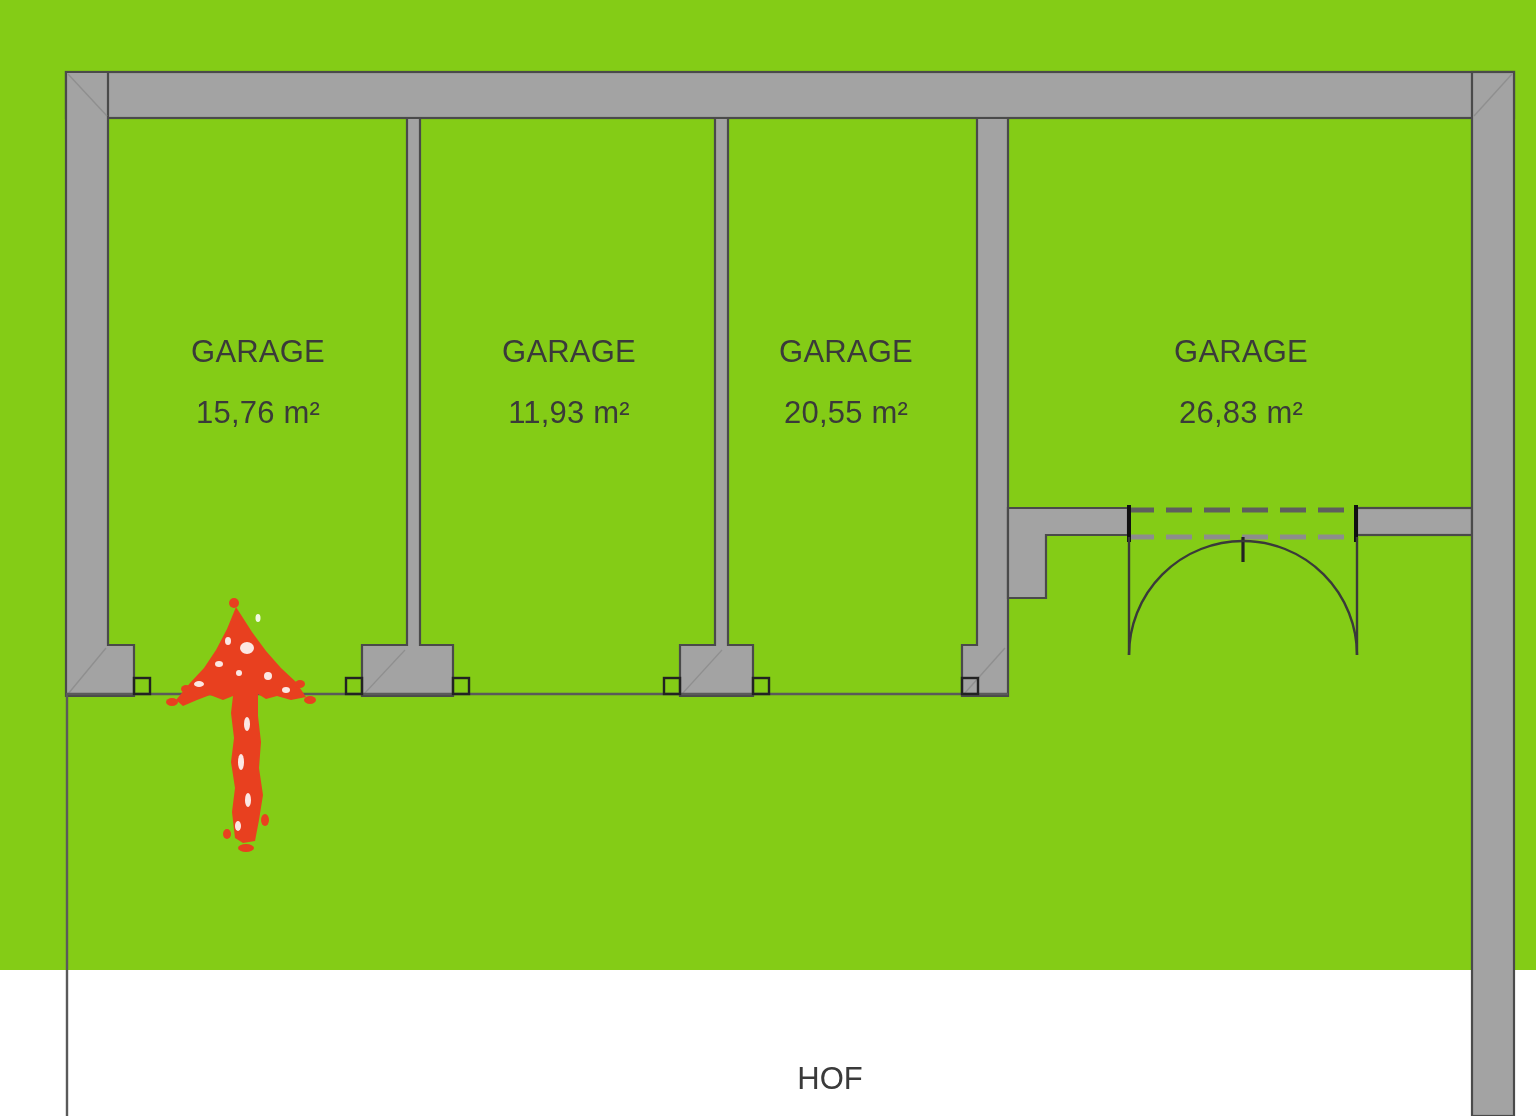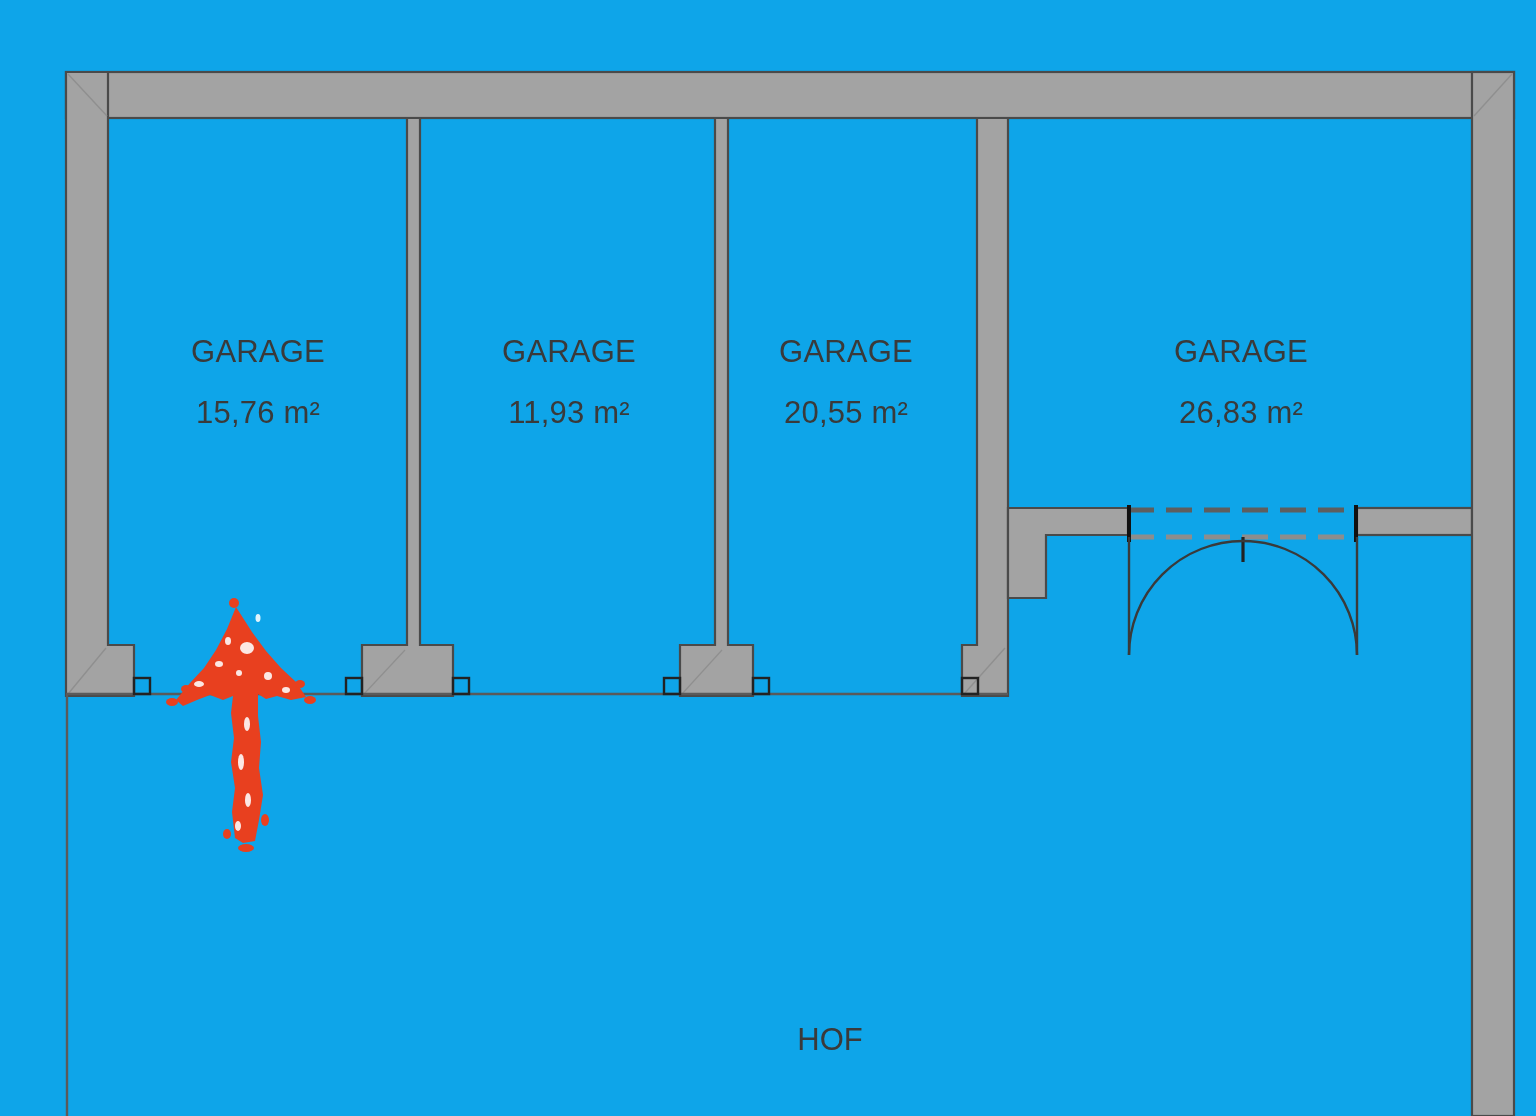--- a/index.html
+++ b/index.html
@@ -9,22 +9,22 @@
   }
   body {
     width: 1536px;
     height: 1116px;
     font-family: "Liberation Sans", sans-serif;
     overflow: hidden;
   }
   #plan-root {
     position: relative;
     width: 1536px;
-    height: 1116px;
-    background: #0ea5e9;
+    height: 970px;
+    background: #84cc16;
   }
   #plan-svg {
     position: absolute;
     left: 0;
     top: 0;
     width: 1536px;
     height: 1116px;
   }
   .room-label {
     position: absolute;
@@ -46,20 +46,21 @@
     font-weight: 400;
     color: #3a3a3a;
     margin-top: 20px;
   }
   .yard-label {
     position: absolute;
     text-align: center;
     font-size: 31px;
     color: #3a3a3a;
     user-select: none;
+    margin-top: 39px;
   }
 </style>
 </head>
 <body>
 
 <div id="plan-root">
 
   <svg id="plan-svg" viewBox="0 0 1536 1116">
 
     <g>

